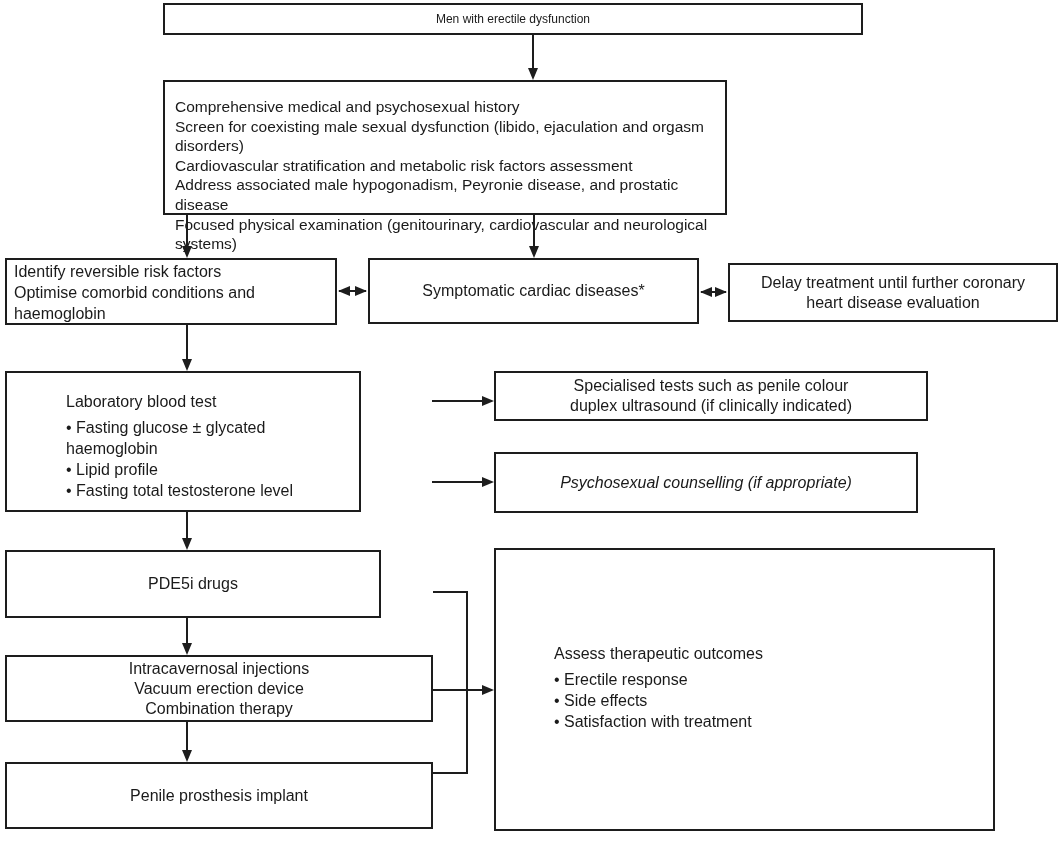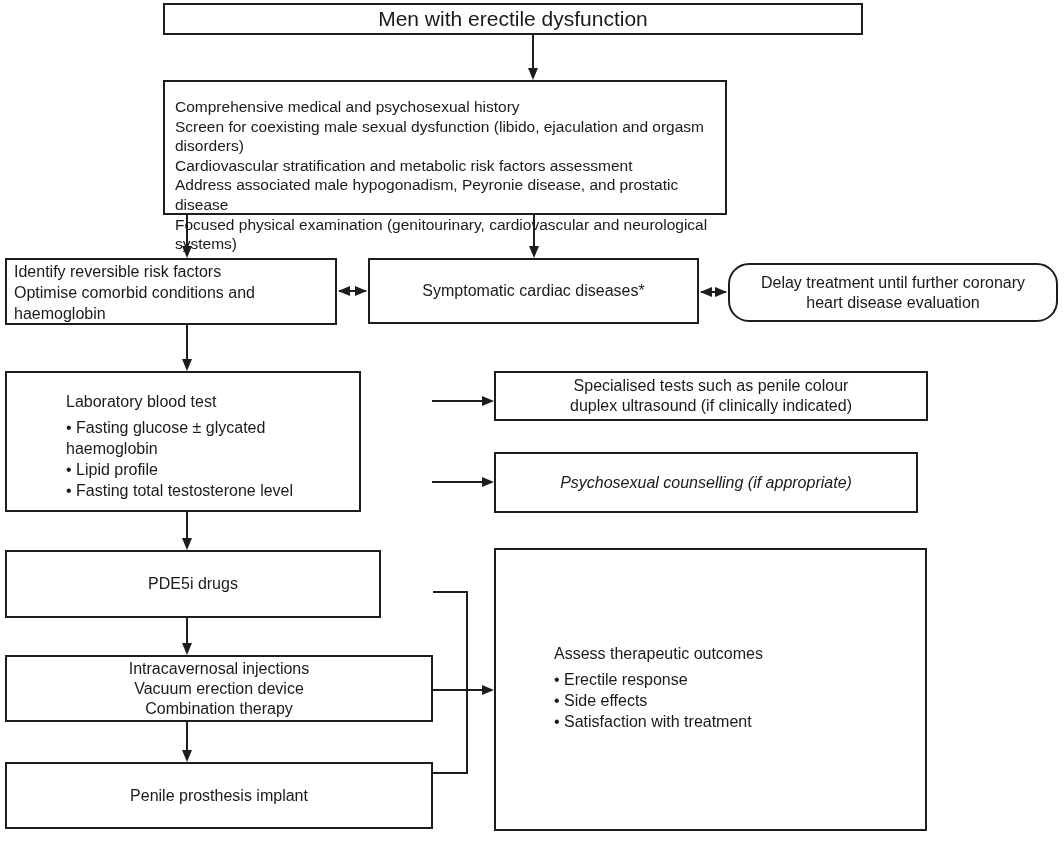--- a/index.html
+++ b/index.html
@@ -27,21 +27,21 @@
   .note-block { margin-top:18px; }
   .note-line { line-height:21px; }
   .wu-line { line-height:19.6px; font-size:15.5px; }
   .risk-line { line-height:21px; }
 </style>
 </head>
 <body>
 
 <div class="canvas">
 
-  <div class="node center" style="left:163px; top:3px; width:700px; height:32px; font-size:21px;">
+  <div class="node center" style="left:163px; top:3px; width:700px; height:32px; font-size:12px;">
     <div>Men with erectile dysfunction</div>
   </div>
 
   <div class="node" style="left:163px; top:80px; width:564px; height:135px; padding:15px 8px 0 10px;">
     <div class="wu-line">Comprehensive medical and psychosexual history</div>
     <div class="wu-line">Screen for coexisting male sexual dysfunction (libido, ejaculation and orgasm disorders)</div>
     <div class="wu-line">Cardiovascular stratification and metabolic risk factors assessment</div>
     <div class="wu-line">Address associated male hypogonadism, Peyronie disease, and prostatic disease</div>
     <div class="wu-line">Focused physical examination (genitourinary, cardiovascular and neurological systems)</div>
   </div>
@@ -49,21 +49,21 @@
   <div class="node" style="left:5px; top:258px; width:332px; height:67px; padding:1px 8px 0 7px;">
     <div class="risk-line">Identify reversible risk factors</div>
     <div class="risk-line">Optimise comorbid conditions and</div>
     <div class="risk-line">haemoglobin</div>
   </div>
 
   <div class="node center" style="left:368px; top:258px; width:331px; height:66px;">
     <div>Symptomatic cardiac diseases*</div>
   </div>
 
-  <div class="node center" style="left:728px; top:263px; width:330px; height:59px; line-height:20px;border-radius:21px;">
+  <div class="node center" style="left:728px; top:263px; width:330px; height:59px; line-height:20px;">
     <div>Delay treatment until further coronary</div>
     <div>heart disease evaluation</div>
   </div>
 
   <div class="node" style="left:5px; top:371px; width:356px; height:141px; padding:18px 8px 0 59px;">
     <div class="title-line" style="line-height:22px;">Laboratory blood test</div>
     <div class="bullet-line">• Fasting glucose ± glycated haemoglobin</div>
     <div class="bullet-line">• Lipid profile</div>
     <div class="bullet-line">• Fasting total testosterone level</div>
   </div>
@@ -84,21 +84,21 @@
   <div class="node center" style="left:5px; top:655px; width:428px; height:67px; line-height:20px;">
     <div>Intracavernosal injections</div>
     <div>Vacuum erection device</div>
     <div>Combination therapy</div>
   </div>
 
   <div class="node center" style="left:5px; top:762px; width:428px; height:67px;">
     <div>Penile prosthesis implant</div>
   </div>
 
-  <div class="node leftcol" style="left:494px; top:548px; width:433px; height:283px; padding:0 8px 4px 58px;">
+  <div class="node leftcol" style="left:494px; top:548px; width:501px; height:283px; padding:0 8px 4px 58px;">
     <div class="title-line" style="line-height:22px;">Assess therapeutic outcomes</div>
     <div class="bullet-line">• Erectile response</div>
     <div class="bullet-line">• Side effects</div>
     <div class="bullet-line">• Satisfaction with treatment</div>
   </div>
 
   <div class="line" style="left:532px; top:35px; width:2px; height:35px;"></div>
   <div class="ah ah-down" style="left:528px; top:68px;"></div>
 
   <div class="line" style="left:186px; top:215px; width:2px; height:33px;"></div>

